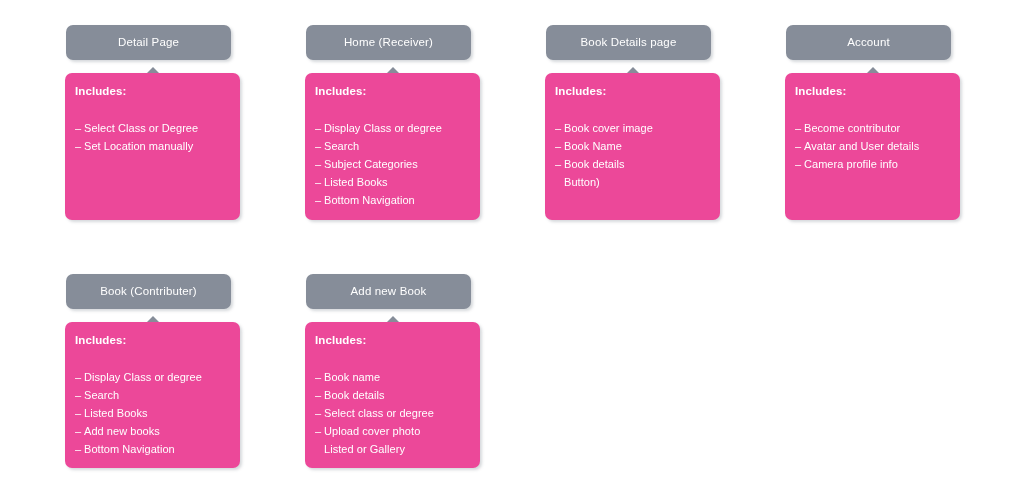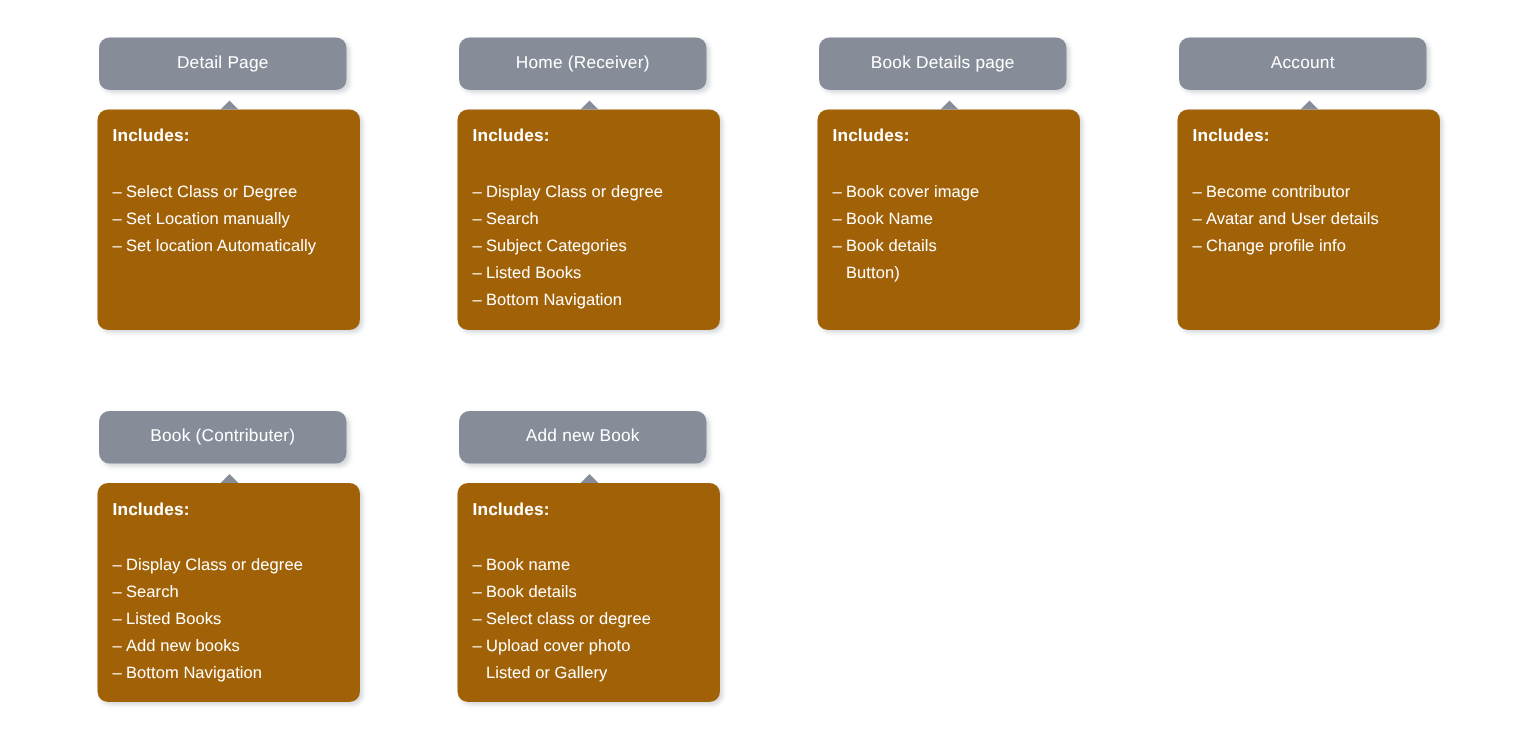--- a/index.html
+++ b/index.html
@@ -51,21 +51,21 @@
     line-height: 1;
     text-align: center;
     white-space: nowrap;
   }
 
   
   .card-body {
     position: absolute;
     left: 0;
     width: 175px;
-    background: #a16207;
+    background: #ec4899;
     border-radius: 7px;
     box-shadow: 2px 2px 3px rgba(120,128,140,0.30);
     padding: 11px 0 12px 0;
   }
 
   
   .card-notch {
     position: absolute;
     top: -6px;
     left: 50%;
@@ -138,21 +138,20 @@
   <div class="card-group row-top" id="group-detail-page">
     <div class="card-header">
       <span class="card-header-label">Detail Page</span>
     </div>
     <div class="card-body">
       <div class="card-notch"></div>
       <div class="includes-label">Includes:</div>
       <ul class="includes-list">
         <li>Select Class or Degree</li>
         <li>Set Location manually</li>
-        <li>Set location Automatically</li>
       </ul>
     </div>
   </div>
 
   <div class="card-group row-top" id="group-home-receiver">
     <div class="card-header">
       <span class="card-header-label">Home (Receiver)</span>
     </div>
     <div class="card-body">
       <div class="card-notch"></div>
@@ -186,21 +185,21 @@
   <div class="card-group row-top" id="group-account">
     <div class="card-header">
       <span class="card-header-label">Account</span>
     </div>
     <div class="card-body">
       <div class="card-notch"></div>
       <div class="includes-label">Includes:</div>
       <ul class="includes-list">
         <li>Become contributor</li>
         <li>Avatar and User details</li>
-        <li>Change profile info</li>
+        <li>Camera profile info</li>
       </ul>
     </div>
   </div>
 
   <div class="card-group row-bottom" id="group-home-contributer">
     <div class="card-header">
       <span class="card-header-label">Book (Contributer)</span>
     </div>
     <div class="card-body">
       <div class="card-notch"></div>

